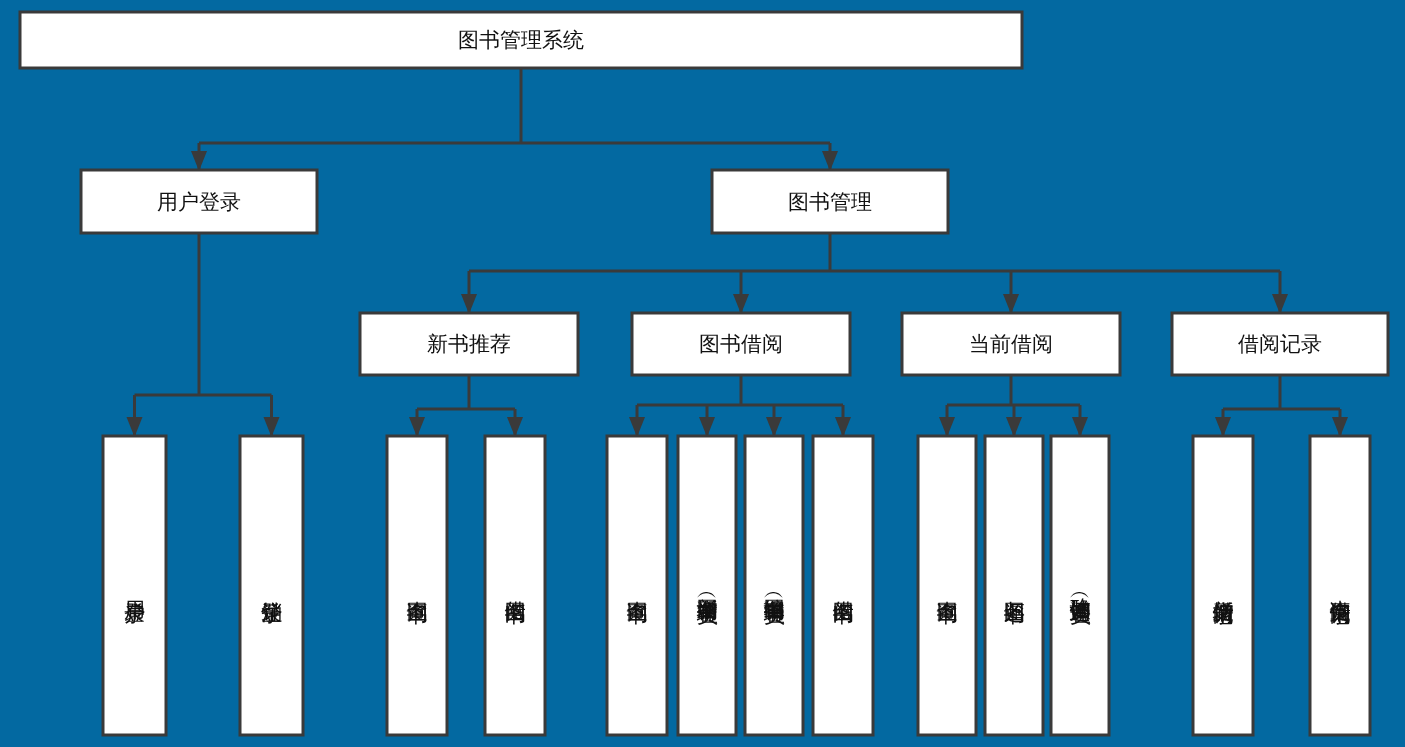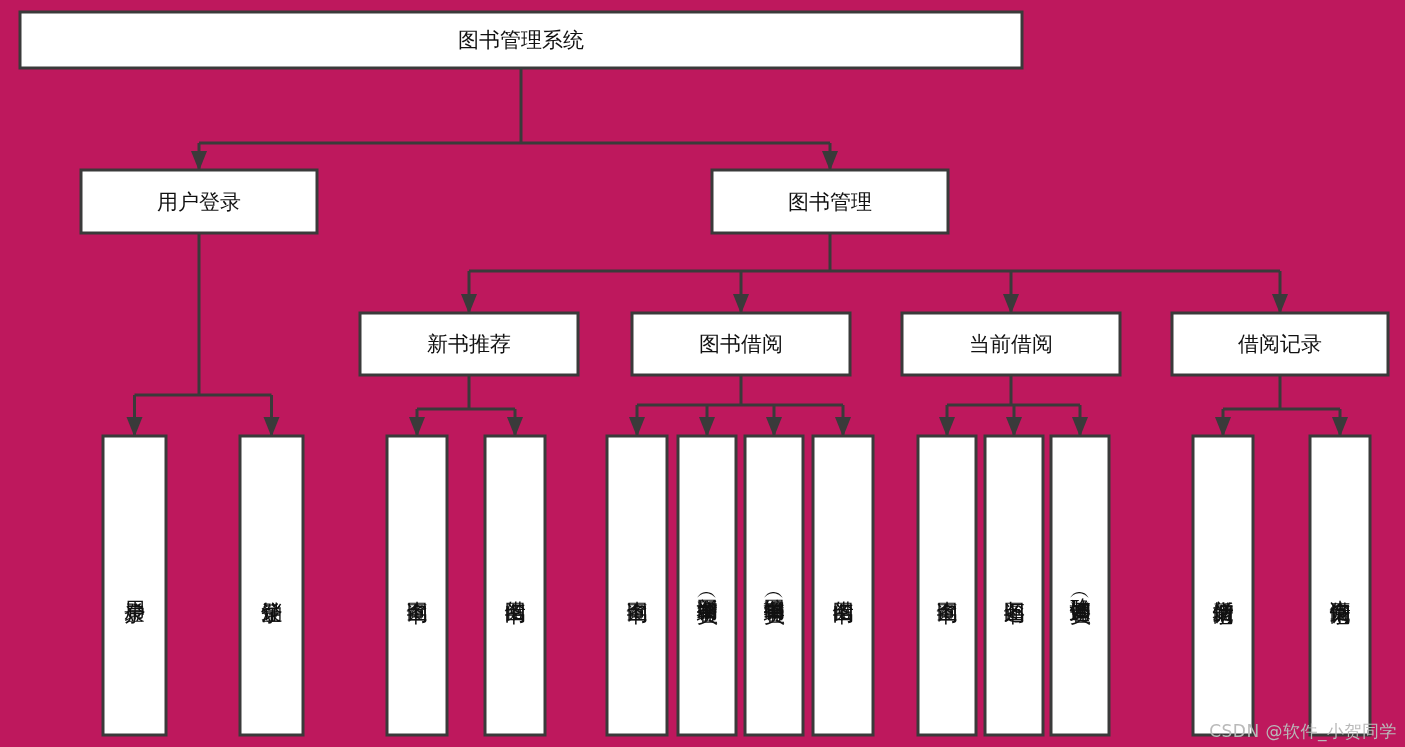--- a/index.html
+++ b/index.html
@@ -11,21 +11,21 @@
   body {
     width: 1405px;
     height: 747px;
     font-family: "DejaVu Sans", "Liberation Sans", sans-serif;
     overflow: hidden;
   }
   #diagram-root {
     position: relative;
     width: 1405px;
     height: 747px;
-    background: #be185d;
+    background: #0369a1;
   }
   svg#diagram-canvas {
     position: absolute;
     left: 0;
     top: 0;
     width: 1405px;
     height: 747px;
     display: block;
   }
   .node-box {
@@ -207,15 +207,14 @@
         <span class="leaf-label">确认归还（管理员）</span>
       </div>
       <div class="leaf-label-wrap" style="left: 1193px; top: 436px; width: 60px; height: 299px;">
         <span class="leaf-label">新增借阅记录</span>
       </div>
       <div class="leaf-label-wrap" style="left: 1310px; top: 436px; width: 60px; height: 299px;">
         <span class="leaf-label">查询借阅记录</span>
       </div>
     </div>
 
-  <div class="watermark">CSDN @软件_小贺同学</div>
 
 </div>
 
 </body></html>

